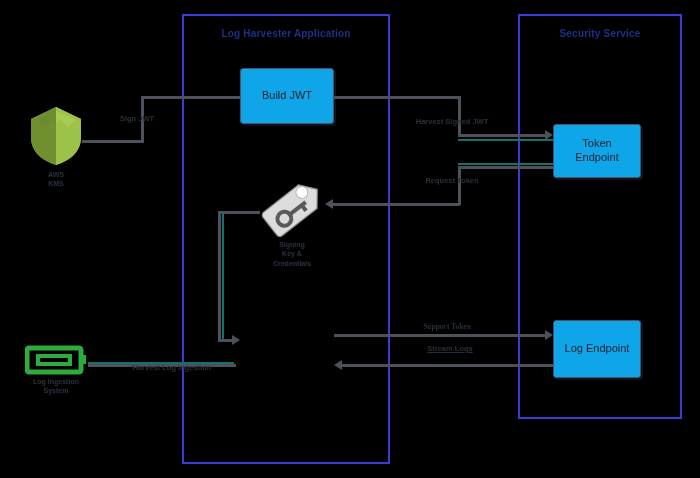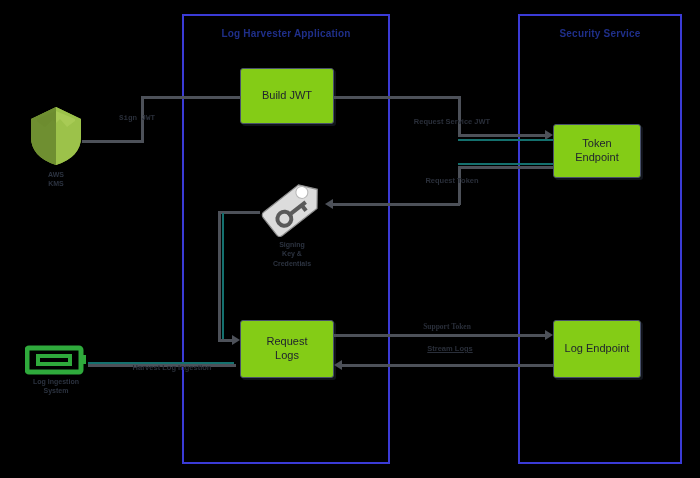--- a/index.html
+++ b/index.html
@@ -5,21 +5,21 @@
   html,body{margin:0;padding:0;background:#000;}
   body{width:700px;height:478px;overflow:hidden;font-family:"Liberation Sans",sans-serif;}
   #stage{position:relative;width:700px;height:478px;background:#000;}
 
   
   .group{position:absolute;border:2px solid #3b3bd6;box-sizing:border-box;background:transparent;}
   .group-title{position:absolute;left:0;right:0;top:12px;text-align:center;
     font-size:10px;font-weight:bold;color:#1f2f8a;letter-spacing:.2px;}
 
   
-  .node{position:absolute;background:#84cc16;border:1px solid #49516b;border-radius:3px;
+  .node{position:absolute;background:#0ea5e9;border:1px solid #49516b;border-radius:3px;
     box-shadow:2px 2px 0 rgba(30,34,48,.55);
     display:flex;align-items:center;justify-content:center;text-align:center;
     font-size:11px;color:#20242e;line-height:1.25;box-sizing:border-box;}
 
   
   .ln{position:absolute;background:#4d5159;}
   .ln.h{height:3px;}
   .ln.v{width:3px;}
   .ln.teal{background:#14706e;}
   .ln.teal.h{height:2px;}
@@ -39,21 +39,21 @@
 </style>
 </head>
 <body>
 
 <div id="stage">
 
   <div class="group" style="left:182px;top:14px;width:208px;height:450px;">
     <div class="group-title">Log Harvester Application</div>
   </div>
 
-  <div class="group" style="left:518px;top:14px;width:164px;height:450px;">
+  <div class="group" style="left:518px;top:14px;width:164px;height:405px;">
     <div class="group-title">Security Service</div>
   </div>
 
   <div class="icon" style="left:27px;top:105px;width:58px;height:62px;">
     <svg width="58" height="62" viewBox="0 0 58 62">
       <path d="M29 2 L4 14 L4 32 Q4 52 29 60 Q54 52 54 32 L54 14 Z" fill="#8fb53f"></path>
       <path d="M29 2 L4 14 L4 32 Q4 52 29 60 Z" fill="#6f8f31"></path>
       <path d="M29 2 L54 14 L54 32 Q54 52 29 60 Z" fill="#9cc24a"></path>
       <path d="M10 16 L18 22 L26 14 L29 18 L29 6 L10 14 Z" fill="#6b8a2e" opacity=".55"></path>
       <path d="M48 16 L40 22 L33 14 L29 18 L29 6 L48 14 Z" fill="#b3d45f" opacity=".5"></path>
@@ -84,45 +84,41 @@
       <rect x="56" y="10" width="5" height="9" fill="#2faa3c"></rect>
     </svg>
   </div>
   <div class="icon-label" style="left:56px;top:377px;width:120px;">Log Ingestion
 System</div>
 
   <div class="node" style="left:240px;top:68px;width:94px;height:56px;">
     <span style="white-space:pre-line;">Build JWT</span>
   </div>
 
-  <div class="node" style="left:240px;top:320px;width:94px;height:58px;">
-    <span style="white-space:pre-line;">Request
-Logs</span>
-  </div>
 
   <div class="node" style="left:553px;top:320px;width:88px;height:58px;">
     <span style="white-space:pre-line;">Log Endpoint</span>
   </div>
 
   <div class="node" style="left:553px;top:124px;width:88px;height:54px;">
     <span style="white-space:pre-line;">Token
 Endpoint</span>
   </div>
 
   <div class="ln h" style="left:82px;top:140px;width:62px;"></div>
   <div class="ln v" style="left:141px;top:98px;height:45px;"></div>
   <div class="ln h" style="left:141px;top:96px;width:100px;"></div>
-  <div class="edge-label" style="left:137px;top:114px;font-family:Liberation Mono, monospace;">Sign JWT</div>
+  <div class="edge-label" style="left:137px;top:114px;">Sign JWT</div>
 
   <div class="ln h" style="left:334px;top:96px;width:126px;"></div>
   <div class="ln v" style="left:458px;top:96px;height:40px;"></div>
   <div class="ln h" style="left:458px;top:134px;width:88px;"></div>
   <div class="arrow right" style="left:545px;top:130px;"></div>
   <div class="ln teal h" style="left:458px;top:139px;width:95px;"></div>
-  <div class="edge-label" style="left:452px;top:117px;">Request Service JWT</div>
+  <div class="edge-label" style="left:452px;top:117px;">Harvest Signed JWT</div>
 
   <div class="ln teal h" style="left:458px;top:163px;width:95px;"></div>
   <div class="ln h" style="left:458px;top:166px;width:95px;"></div>
   <div class="ln v" style="left:458px;top:166px;height:39px;"></div>
   <div class="ln h" style="left:331px;top:203px;width:129px;"></div>
   <div class="arrow left" style="left:325px;top:199px;"></div>
   <div class="edge-label" style="left:452px;top:176px;">Request Token</div>
 
   <div class="ln h" style="left:218px;top:211px;width:42px;"></div>
   <div class="ln v" style="left:218px;top:211px;height:130px;"></div>

